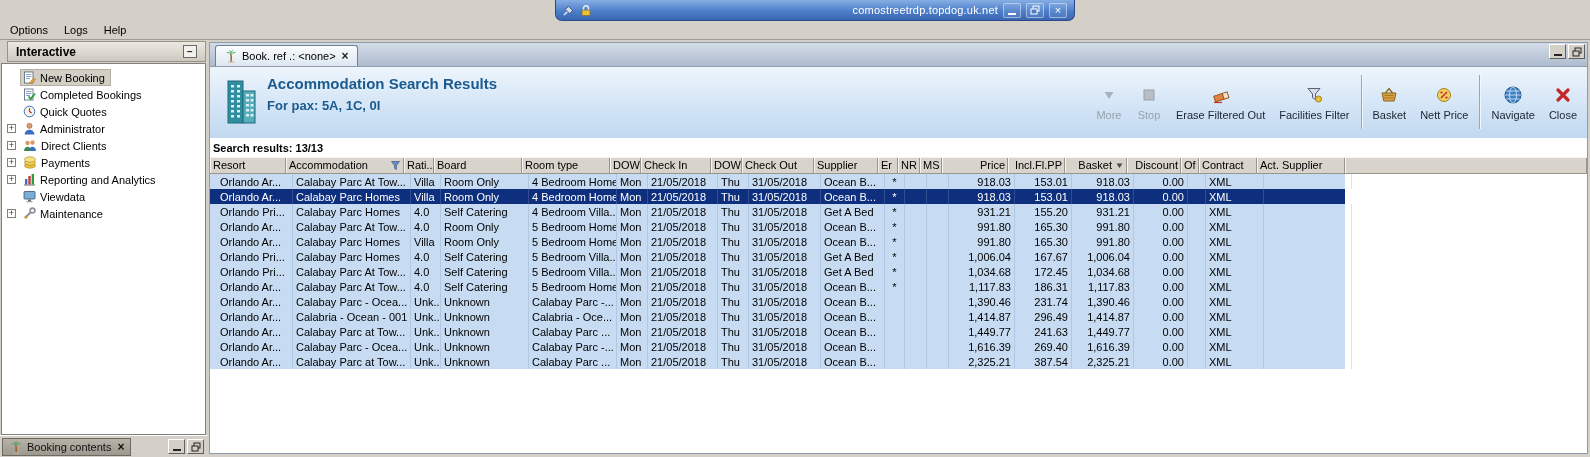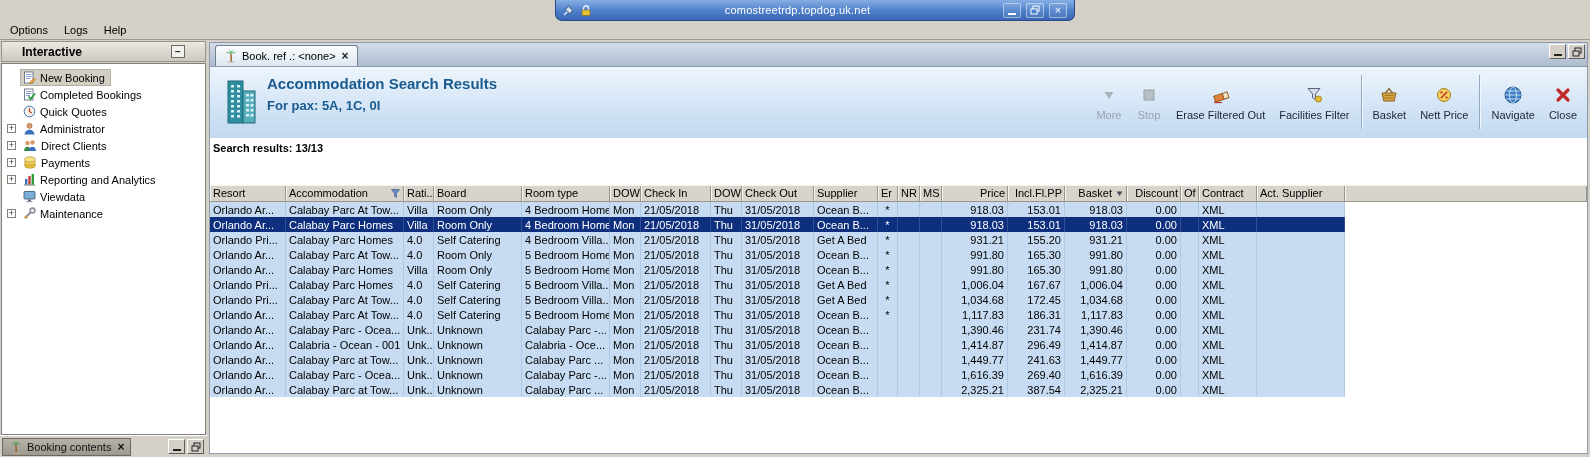--- a/index.html
+++ b/index.html
@@ -18,43 +18,43 @@
     display:flex; align-items:center; padding-left:4px; gap:5px;
     color:#fff; font-weight:bold; font-size:12px; white-space:nowrap;
   }
   .rdp-bar {
     position:absolute; left:555px; top:0; width:520px; height:21px;
     background: linear-gradient(180deg,#86aee4 0%, #4d7fc9 55%, #3a66b2 100%);
     border:1px solid #29498c; border-top:none; border-radius:0 0 7px 7px;
     display:flex; align-items:center; padding:0 7px; gap:5px;
     color:#fff; font-weight:normal; font-size:11px;
   }
-  .rdp-host { flex:1; text-align:center; letter-spacing:.2px; }
+  .rdp-host { flex:1; text-align:right; letter-spacing:.2px; }
   .wbtn {
     width:18px; height:15px; display:flex; align-items:center; justify-content:center;
     border:1px solid rgba(255,255,255,.45); border-radius:2px;
     background: rgba(255,255,255,.08); color:#fff; font-size:11px; line-height:1;
   }
   .glyph-min { width:8px; height:2px; background:#fff; margin-top:7px; }
 
   
   .menubar {
     position:absolute; top:21px; left:0; right:0; height:19px;
     background:#d4d0c8; border-bottom:1px solid #9d9a92;
     display:flex; align-items:center; padding-left:2px;
   }
   .menu-item { padding:2px 8px; }
 
   
   .sidebar { position:absolute; top:40px; left:0; width:207px; bottom:0; background:#d4d0c8; }
   .sidebar-header {
-    position:absolute; top:1px; left:1px; right:1px; height:21px;
+    position:absolute; top:1px; left:7px; right:1px; height:21px;
     background: linear-gradient(180deg,#ece9e2,#cdc9c0);
     border:1px solid #979387; display:flex; align-items:center;
-    padding:0 20px; font-weight:bold; font-size:12px;
+    padding:0 8px; font-weight:bold; font-size:12px;
   }
   .collapse-btn {
     margin-left:auto; width:14px; height:13px; border:1px solid #6a6a6a; background:#f2f1ec;
     display:flex; align-items:center; justify-content:center; font-size:10px; line-height:1; color:#222;
   }
   .tree {
     position:absolute; top:23px; left:1px; right:1px; bottom:22px;
     background:#fff; border:1px solid #808080; padding-top:5px; overflow:hidden;
   }
   .tree-item { height:17px; display:flex; align-items:center; }
@@ -121,30 +121,30 @@
   .tb-btn .ico { height:20px; display:flex; align-items:center; }
   .tb-btn.disabled { color:#98a2ac; }
 
   .content {
     position:absolute; top:98px; left:2px; right:2px; bottom:3px;
     background:#fff; border:1px solid #8e9cac; border-top:none; overflow:hidden;
   }
   .results-label { position:absolute; top:4px; left:3px; font-weight:bold; }
 
   .grid { position:absolute; top:19px; left:0; right:0; bottom:0; overflow:hidden; }
-  .grid-header { display:flex; height:17px; background:#d8d4cb; border-bottom:1px solid #99958a;margin-top:28px; }
+  .grid-header { display:flex; height:17px; background:#d8d4cb; border-bottom:1px solid #99958a; }
   .gh-cell {
     display:flex; align-items:center; padding:0 3px; white-space:nowrap; overflow:hidden;
     box-shadow: inset 1px 1px 0 #f7f5f0, inset -1px 0 0 #99958a; flex:0 0 auto;
   }
   .gh-cell.right { justify-content:flex-end; }
   .gh-cell.filler { flex:1 1 auto; }
   .sort { margin-left:3px; }
 
-  .grid-row { display:flex; height:15px; width:1135px; background:var(--row-highlight,#c7dcf2); }
+  .grid-row { display:flex; height:15px; width:1135px; background:var(--row-highlight,#c7dcf2);padding-left:7px; }
   .grid-row.selected { background:var(--selection,#0e2f7d); color:#fff; }
   .gr-cell {
     display:flex; align-items:center; padding:0 3px; white-space:nowrap; overflow:hidden;
     border-right:1px solid rgba(70,95,130,.16); flex:0 0 auto;
   }
   .grid-row.selected .gr-cell { border-right-color: rgba(255,255,255,.15); }
   .gr-cell.right { justify-content:flex-end; }
   .gr-cell.center { justify-content:center; }
 </style>
 </head>

